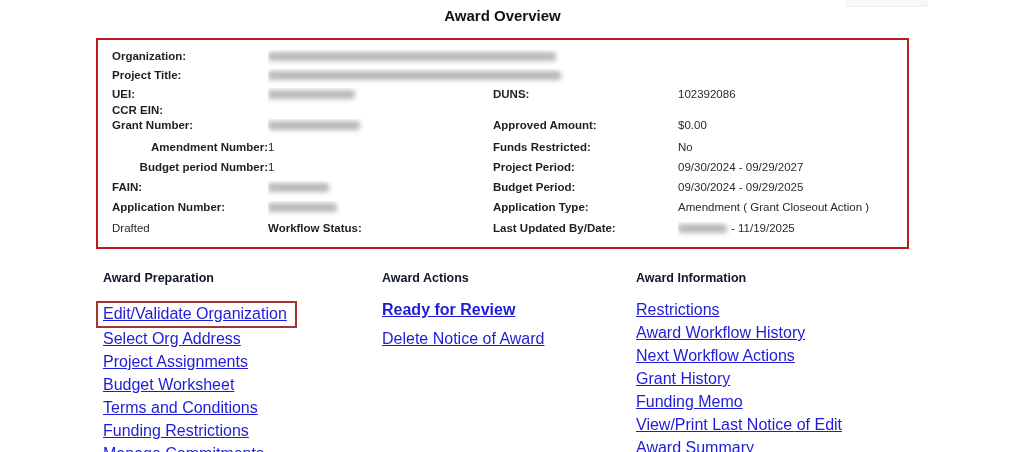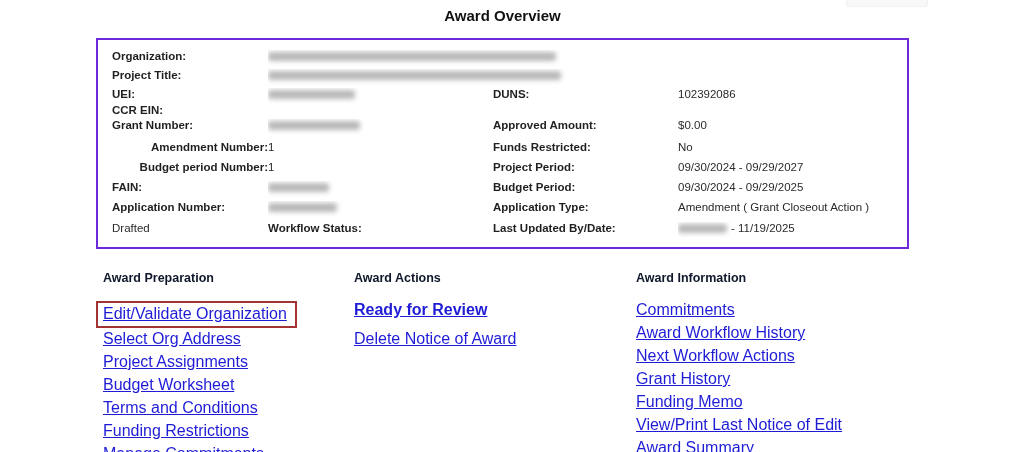--- a/index.html
+++ b/index.html
@@ -10,37 +10,37 @@
   
   .top-remnant { position:absolute; left:846px; top:0; width:82px; height:7px;
                  background:#f8f8f8; border:1px solid #f1f1f1; border-top:none;
                  border-radius:0 0 3px 3px; }
 
   .page-title { position:absolute; top:7px; left:96px; width:813px;
                 text-align:center; font-size:15px; font-weight:bold; color:#111; }
 
   
   .overview-box { position:absolute; left:96px; top:38px; width:813px;
-                  border:2px solid #6d28d9; background:#ffffff;
+                  border:2px solid #b91c1c; background:#ffffff;
                   padding:10px 14px 5px 14px; }
   .grid { display:grid; grid-template-columns:156px 225px 185px 1fr;
           grid-template-rows:19px 19px 16px 15px 22px 20px 20px 20px 21px 20px; }
   .cell { font-size:11.5px; line-height:13px; white-space:nowrap; overflow:hidden; }
   .lbl  { font-weight:bold; color:#1f1f1f; }
   .lbl.indent { padding-left:8px;text-align:right; }
   .val  { color:#2a2a2a; }
 
   .redacted { display:inline-block; height:9px; background:#9a9a9a;
               border-radius:3px; filter:blur(2.6px); opacity:.7;
               vertical-align:-1px; }
 
   
   .section { position:absolute; top:266px; }
   .col-prep { left:103px; }
-  .col-actions { left:354px; }
+  .col-actions { left:382px; }
   .col-info { left:636px; }
   .section h2 { font-size:12.5px; line-height:14px; font-weight:bold;
                 color:#0f172a; margin:5px 0 16px 0; }
   .link-row { margin-bottom:5px; }
   .link-row a { font-size:16px; line-height:11.5px; color:#1f1cd6;
                 text-decoration:underline; cursor:pointer; }
   .col-actions .link-row { margin-bottom:11px; }
   .bold-link a { font-weight:bold; }
 
   .highlight-box { display:inline-block; border:2px solid #a33434;
@@ -125,21 +125,21 @@
   </div>
 
   <div class="section col-actions">
     <h2>Award Actions</h2>
     <div class="link-row bold-link"><a>Ready for Review</a></div>
     <div class="link-row"><a>Delete Notice of Award</a></div>
   </div>
 
   <div class="section col-info">
     <h2>Award Information</h2>
-    <div class="link-row"><a>Commitments</a></div>
+    <div class="link-row"><a>Restrictions</a></div>
     <div class="link-row"><a>Award Workflow History</a></div>
     <div class="link-row"><a>Next Workflow Actions</a></div>
     <div class="link-row"><a>Grant History</a></div>
     <div class="link-row"><a>Funding Memo</a></div>
     <div class="link-row"><a>View/Print Last Notice of Edit</a></div>
     <div class="link-row"><a>Award Summary</a></div>
 
   </div>
 
 </div>

